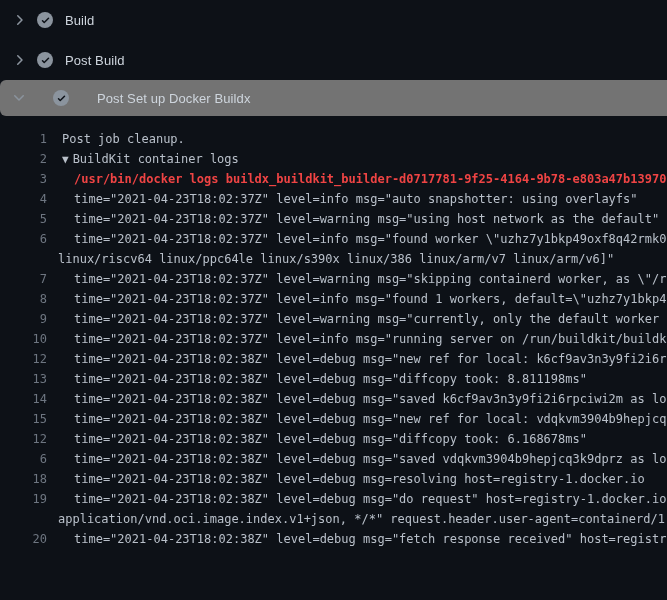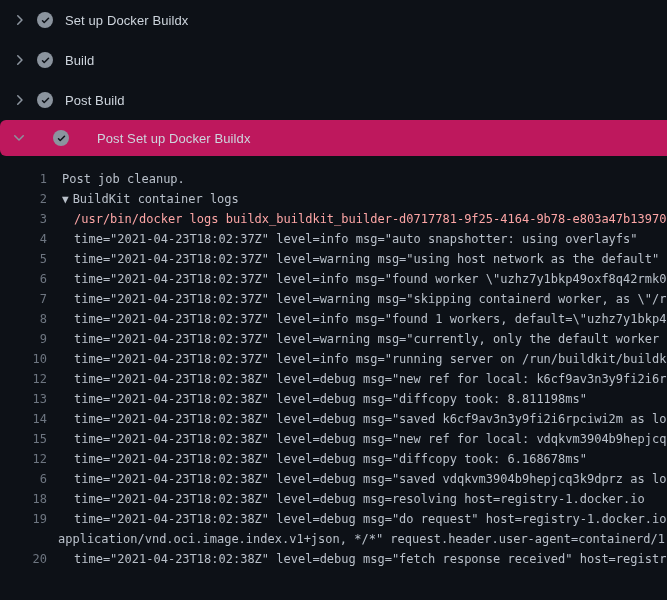--- a/index.html
+++ b/index.html
@@ -1,60 +1,45 @@
 <!DOCTYPE html>
 <html><head>
 <meta charset="utf-8">
 <style>
   html,body{margin:0;padding:0;background:#0d1117;}
   .app{position:relative;width:667px;height:600px;overflow:hidden;background:#0d1117;
        font-family:"Liberation Sans",sans-serif;}
   
   .steps{width:100%;}
   .step-row{height:40px;display:flex;align-items:center;padding-left:11px;cursor:pointer;box-sizing:border-box;}
-  .step-row.expanded{height:36px;background:#be185d;border-radius:6px 0 0 6px;gap:16px;}
+  .step-row.expanded{height:36px;background:#737373;border-radius:6px 0 0 6px;gap:16px;}
   .chev{width:16px;height:16px;margin-right:10px;color:#8b949e;flex:0 0 16px;display:flex;align-items:center;justify-content:center;}
   .chev svg{display:block;}
   .chev .chev-down{display:none;}
   .step-row.expanded .chev .chev-down{display:block;}
   .check{width:16px;height:16px;margin-right:12px;flex:0 0 16px;}
   .check svg{display:block;}
   .step-label{font-size:13px;color:#ced5dd;letter-spacing:.1px;}
   
   .log{padding-top:13px;}
   .log-row{display:flex;height:20px;line-height:20px;
            font-family:"DejaVu Sans Mono",monospace;font-size:12px;white-space:pre;}
   .gutter{width:47px;min-width:47px;text-align:right;color:#6e7681;cursor:pointer;}
   .content{overflow:hidden;color:#b9c0ca;flex:1;}
   .log-row.indent-base  > .content{padding-left:15px;}
   .log-row.indent-group > .content{padding-left:27px;}
   .log-row.indent-wrap  > .content{padding-left:11px;}
-  .content.command{color:#fca5a5;font-weight:normal;}
+  .content.command{color:#ef4444;font-weight:bold;}
   .group-toggle{display:inline-block;font-size:11px;margin-right:4px;color:#b9c0ca;cursor:pointer;}
 </style>
 </head>
 <body>
 
 <div class="app">
   <div class="steps" id="steps">
-  <div class="step-row">
-    <span class="chev">
-      <svg class="chev-right" width="16" height="16" viewBox="0 0 16 16" fill="currentColor" aria-hidden="true">
-            <path d="M6.22 3.22a.75.75 0 011.06 0l4.25 4.25a.75.75 0 010 1.06l-4.25 4.25a.75.75 0 11-1.06-1.06L9.94 8 6.22 4.28a.75.75 0 010-1.06z"></path>
-          </svg>
-
-    </span>
-    <span class="check">
-      <svg width="16" height="16" viewBox="0 0 16 16" aria-hidden="true">
-        <circle cx="8" cy="8" r="8" fill="#8b949e"></circle>
-        <path fill="#0d1117" d="M12.03 5.72a.75.75 0 010 1.06l-4.25 4.25a.75.75 0 01-1.06 0L4.97 9.28a.75.75 0 011.06-1.06l1.22 1.22 3.72-3.72a.75.75 0 011.06 0z"></path>
-      </svg>
-    </span>
-    <span class="step-label">Set up Docker Buildx</span>
-  </div>
 
   <div class="step-row">
     <span class="chev">
       <svg class="chev-right" width="16" height="16" viewBox="0 0 16 16" fill="currentColor" aria-hidden="true">
             <path d="M6.22 3.22a.75.75 0 011.06 0l4.25 4.25a.75.75 0 010 1.06l-4.25 4.25a.75.75 0 11-1.06-1.06L9.94 8 6.22 4.28a.75.75 0 010-1.06z"></path>
           </svg>
 
     </span>
     <span class="check">
       <svg width="16" height="16" viewBox="0 0 16 16" aria-hidden="true">
@@ -121,20 +106,24 @@
   <div class="log-row indent-group">
     <span class="gutter">5</span>
     <span class="content">time="2021-04-23T18:02:37Z" level=warning msg="using host network as the default"</span>
   </div>
 
   <div class="log-row indent-group">
     <span class="gutter">6</span>
     <span class="content">time="2021-04-23T18:02:37Z" level=info msg="found worker \"uzhz7y1bkp49oxf8q42rmk0xj</span>
   </div>
 
+  <div class="log-row indent-wrap">
+    <span class="gutter"></span>
+    <span class="content">linux/riscv64 linux/ppc64le linux/s390x linux/386 linux/arm/v7 linux/arm/v6]"</span>
+  </div>
 
   <div class="log-row indent-group">
     <span class="gutter">7</span>
     <span class="content">time="2021-04-23T18:02:37Z" level=warning msg="skipping containerd worker, as \"/run</span>
   </div>
 
   <div class="log-row indent-group">
     <span class="gutter">8</span>
     <span class="content">time="2021-04-23T18:02:37Z" level=info msg="found 1 workers, default=\"uzhz7y1bkp49o</span>
   </div>

